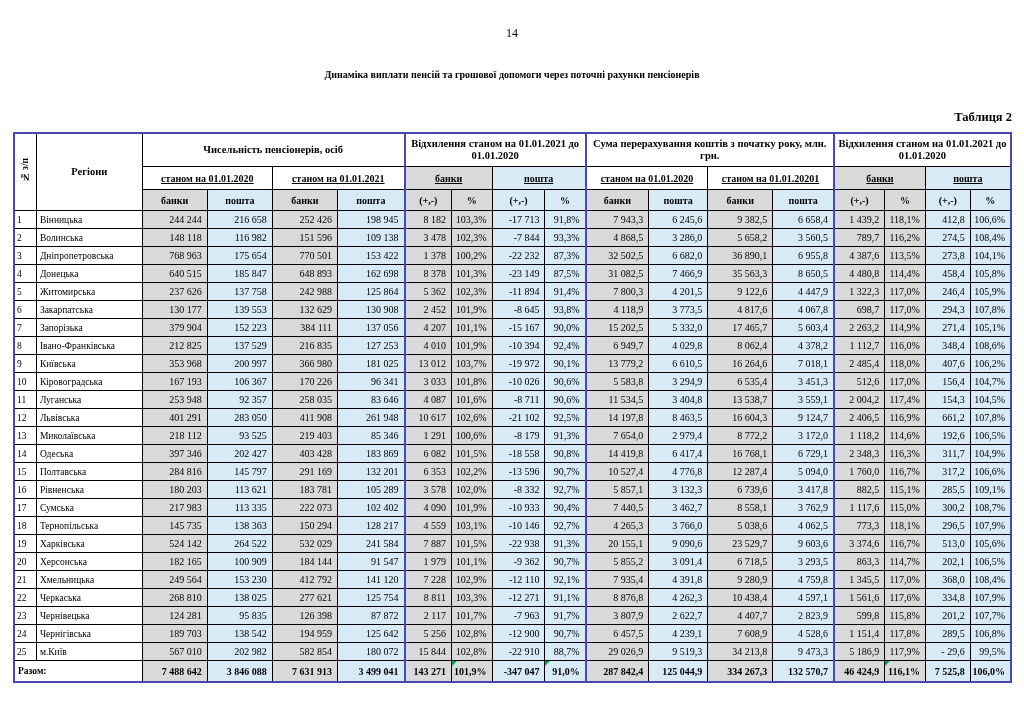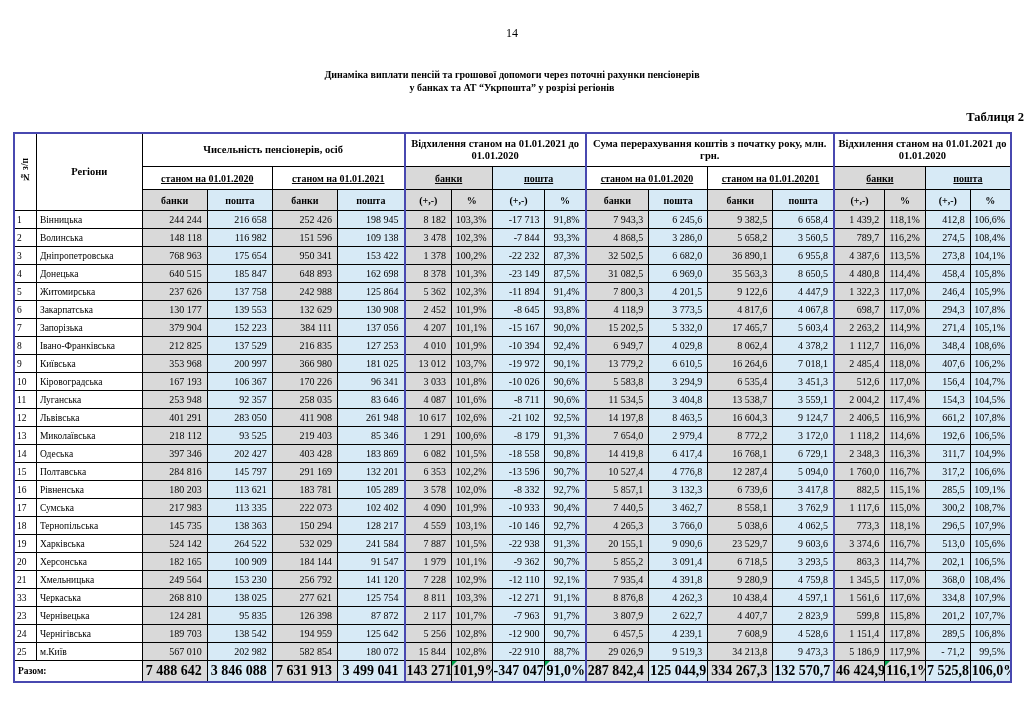--- a/index.html
+++ b/index.html
@@ -10,21 +10,21 @@
   }
   .page-num {
     position:absolute; top:26px; left:0; width:1024px;
     text-align:center; font-size:12px;
   }
   .doc-title {
     position:absolute; top:68px; left:0; width:1024px;
     text-align:center; font-weight:bold; font-size:10px; line-height:1.3;
   }
   .tbl-label {
-    position:absolute; top:110px; right:0;
+    position:absolute; top:110px; right:12px;
     font-weight:bold; font-size:12.5px;
   }
   table.tbl {
     position:absolute; left:13px; top:132px; width:999px;
     border-collapse:collapse; table-layout:fixed;
     border:2px solid #4848b0;
   }
   .tbl th, .tbl td {
     border:1px solid #000;
     overflow:hidden; white-space:nowrap;
@@ -40,34 +40,33 @@
   .tbl td.reg  { text-align:left;  padding-left:3px; font-size:9.5px; }
   .gray { background:#d9d9d9; }
   .blue { background:#d7eaf6; }
   .w    { background:#ffffff; }
   .gs   { border-left:2px solid #4848b0 !important; }
   .vert { width:22px; }
   .vtext {
     writing-mode:vertical-rl; transform:rotate(180deg);
     display:inline-block; font-size:9.5px; font-weight:bold; line-height:1;
   }
-  tr.total td { font-weight:bold; height:18px; font-size:14px; }
+  tr.total td { font-weight:bold; height:18px; font-size:10px; }
   .gm {
     position:absolute; top:0; left:0; width:0; height:0;
     border-top:5px solid #00a24a; border-right:5px solid transparent;
   }
 </style>
 </head>
 <body>
 
 <div class="page-num">14</div>
 
 <div class="doc-title">
   <div>Динаміка виплати пенсій та грошової допомоги через поточні рахунки пенсіонерів</div>
-  <div>у банках та АТ “Укрпошта” у розрізі регіонів</div>
 </div>
 
 <div class="tbl-label">Таблиця 2</div>
 
 <table class="tbl">
   <colgroup>
     <col style="width:22px">
       <col style="width:104px">
     <col style="width:64px">
       <col style="width:64px">
@@ -163,21 +162,21 @@
         <td class="num gray gs">789,7</td>
         <td class="num gray">116,2%</td>
         <td class="num blue">274,5</td>
         <td class="num blue">108,4%</td>
       </tr>
       <tr>
         <td class="idx w">3</td>
         <td class="reg w">Дніпропетровська</td>
         <td class="num gray">768 963</td>
         <td class="num blue">175 654</td>
-        <td class="num gray">950 341</td>
+        <td class="num gray">770 501</td>
         <td class="num blue">153 422</td>
         <td class="num gray gs">1 378</td>
         <td class="num gray">100,2%</td>
         <td class="num blue">-22 232</td>
         <td class="num blue">87,3%</td>
         <td class="num gray gs">32 502,5</td>
         <td class="num blue">6 682,0</td>
         <td class="num gray">36 890,1</td>
         <td class="num blue">6 955,8</td>
         <td class="num gray gs">4 387,6</td>
@@ -190,21 +189,21 @@
         <td class="reg w">Донецька</td>
         <td class="num gray">640 515</td>
         <td class="num blue">185 847</td>
         <td class="num gray">648 893</td>
         <td class="num blue">162 698</td>
         <td class="num gray gs">8 378</td>
         <td class="num gray">101,3%</td>
         <td class="num blue">-23 149</td>
         <td class="num blue">87,5%</td>
         <td class="num gray gs">31 082,5</td>
-        <td class="num blue">6 969,0</td>
+        <td class="num blue">7 466,9</td>
         <td class="num gray">35 563,3</td>
         <td class="num blue">8 650,5</td>
         <td class="num gray gs">4 480,8</td>
         <td class="num gray">114,4%</td>
         <td class="num blue">458,4</td>
         <td class="num blue">105,8%</td>
       </tr>
       <tr>
         <td class="idx w">5</td>
         <td class="reg w">Житомирська</td>
@@ -523,37 +522,37 @@
         <td class="num gray gs">863,3</td>
         <td class="num gray">114,7%</td>
         <td class="num blue">202,1</td>
         <td class="num blue">106,5%</td>
       </tr>
       <tr>
         <td class="idx w">21</td>
         <td class="reg w">Хмельницька</td>
         <td class="num gray">249 564</td>
         <td class="num blue">153 230</td>
-        <td class="num gray">256 792</td>
+        <td class="num gray">412 792</td>
         <td class="num blue">141 120</td>
         <td class="num gray gs">7 228</td>
         <td class="num gray">102,9%</td>
         <td class="num blue">-12 110</td>
         <td class="num blue">92,1%</td>
         <td class="num gray gs">7 935,4</td>
         <td class="num blue">4 391,8</td>
         <td class="num gray">9 280,9</td>
         <td class="num blue">4 759,8</td>
         <td class="num gray gs">1 345,5</td>
         <td class="num gray">117,0%</td>
         <td class="num blue">368,0</td>
         <td class="num blue">108,4%</td>
       </tr>
       <tr>
-        <td class="idx w">33</td>
+        <td class="idx w">22</td>
         <td class="reg w">Черкаська</td>
         <td class="num gray">268 810</td>
         <td class="num blue">138 025</td>
         <td class="num gray">277 621</td>
         <td class="num blue">125 754</td>
         <td class="num gray gs">8 811</td>
         <td class="num gray">103,3%</td>
         <td class="num blue">-12 271</td>
         <td class="num blue">91,1%</td>
         <td class="num gray gs">8 876,8</td>
@@ -615,21 +614,21 @@
         <td class="num gray gs">15 844</td>
         <td class="num gray">102,8%</td>
         <td class="num blue">-22 910</td>
         <td class="num blue">88,7%</td>
         <td class="num gray gs">29 026,9</td>
         <td class="num blue">9 519,3</td>
         <td class="num gray">34 213,8</td>
         <td class="num blue">9 473,3</td>
         <td class="num gray gs">5 186,9</td>
         <td class="num gray">117,9%</td>
-        <td class="num blue">- 71,2</td>
+        <td class="num blue">- 29,6</td>
         <td class="num blue">99,5%</td>
       </tr>
       <tr class="total">
         <td colspan="2" class="reg w">Разом:</td>
         <td class="num gray">7 488 642</td>
         <td class="num blue">3 846 088</td>
         <td class="num gray">7 631 913</td>
         <td class="num blue">3 499 041</td>
         <td class="num gray gs">143 271</td>
         <td class="num gray">101,9%<span class="gm"></span></td>

